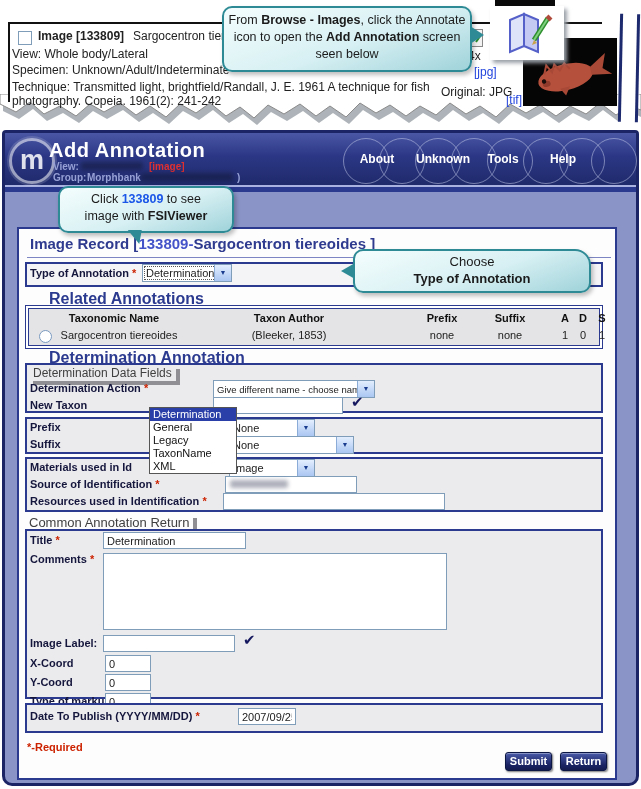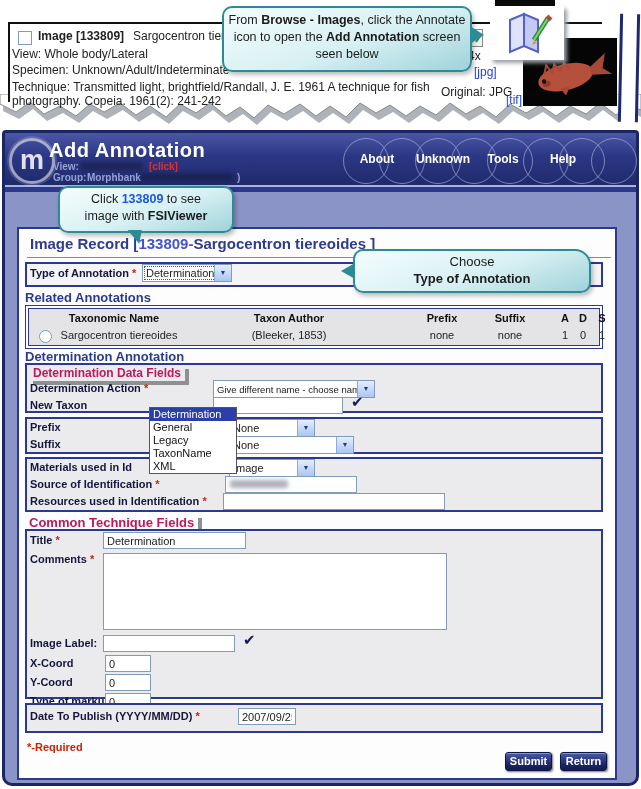--- a/index.html
+++ b/index.html
@@ -42,22 +42,22 @@
   .nav{position:absolute;left:338px;top:4px;width:292px;height:46px;}
   .nav .circ{position:absolute;top:1px;width:44px;height:44px;border:1px solid rgba(205,212,240,.5);border-radius:50%;}
   .nav .navlbl{position:absolute;top:15px;transform:translateX(-50%);font-size:12px;font-weight:bold;color:#fff;cursor:pointer;}
   
   .panel{position:absolute;left:12px;top:94px;width:600px;height:553px;background:#fdfdfd;
          border:2px solid #2b3a8f;box-sizing:border-box;}
   .pg-head{position:absolute;left:11px;top:6px;font-size:15px;font-weight:bold;color:#2f3b8f;white-space:nowrap;}
   .pg-head .idlink{color:#4553c9;}
   .hrline{position:absolute;left:8px;top:28px;width:584px;border-top:1px solid #7d86c2;}
   .fbox{position:absolute;left:6px;width:578px;background:#ebebee;border:2px solid #2b3a8f;box-sizing:border-box;}
-  .sechead{position:absolute;font-size:13px;font-weight:bold;color:#2b3a8f;white-space:nowrap;}
-  .shadowhead{position:absolute;font-size:12px;font-weight:bold;color:#be185d;white-space:nowrap;
+  .sechead{position:absolute;font-size:16px;font-weight:bold;color:#2b3a8f;white-space:nowrap;margin-left:24px;}
+  .shadowhead{position:absolute;font-size:12px;font-weight:normal;color:#404040;white-space:nowrap;
               padding:1px 4px;box-shadow:4px 4px 0 #8f8f94;}
   .lbl{position:absolute;font-size:11px;font-weight:bold;color:#15163c;white-space:nowrap;}
   .req{color:#cc2200;}
   .xpin{position:absolute;height:17px;border:1px solid #7f9db9;background:#fff;font-size:11px;
         padding:1px 3px;box-sizing:border-box;font-family:inherit;color:#222;}
   .xpsel{position:absolute;height:18px;background:#fff;border:1px solid #7f9db9;font-size:10px;
          box-sizing:border-box;color:#222;}
   .xpsel .val{position:absolute;left:3px;top:2px;right:17px;overflow:hidden;white-space:nowrap;}
   .xpsel .arrow{position:absolute;right:0;top:0;bottom:0;width:16px;
          background:linear-gradient(#e3eefe,#aac6f2);border-left:1px solid #8cacd8;
@@ -142,21 +142,21 @@
       <path d="M57 10 L61 14" stroke="#b04a3a" stroke-width="4"></path>
     </svg>
   </div>
 
   <div class="window">
     <div class="hdr">
       <div class="logo">m</div>
       <div class="hdr-title">Add Annotation</div>
       <span class="hdr-small" style="left:48px;top:28px;">View:</span>
       <span class="smudge" style="left:76px;top:29px;width:62px;height:8px;"></span>
-      <span class="hdr-small logout" style="left:144px;top:28px;">[click]</span>
+      <span class="hdr-small logout" style="left:144px;top:28px;">[image]</span>
       <span class="hdr-small" style="left:48px;top:39px;">Group:</span>
       <span class="hdr-small" style="left:82px;top:39px;">Morphbank</span>
       <span class="smudge" style="left:136px;top:40px;width:92px;height:8px;"></span>
       <span class="hdr-small" style="left:232px;top:39px;">)</span>
       <div class="nav">
         <div class="circ" style="left:0;"></div>
           <div class="circ" style="left:36px;"></div>
         <div class="circ" style="left:72px;"></div>
           <div class="circ" style="left:108px;"></div>
         <div class="circ" style="left:144px;"></div>
@@ -240,21 +240,21 @@
         <span class="arrow">▼</span>
       </div>
       <span class="lbl" style="left:11px;top:249px;">
         <span>Source of Identification</span> <span class="req">*</span></span>
       <input class="xpin" style="left: 206px; top: 247px; width: 132px;">
       <span class="smudge" style="left:211px;top:251px;width:58px;height:8px;opacity:.35;"></span>
       <span class="lbl" style="left:11px;top:266px;">
         <span>Resources used in Identification</span> <span class="req">*</span></span>
       <input class="xpin" style="left: 204px; top: 264px; width: 222px;">
 
-      <div class="shadowhead" style="left:6px;top:285px;background:#fdfdfd;font-size:13px;">Common Technique Fields</div>
+      <div class="shadowhead" style="left:6px;top:285px;background:#fdfdfd;font-size:13px;">Common Annotation Return</div>
       <div class="fbox" style="top:300px;height:170px;"></div>
       <span class="lbl" style="left:11px;top:305px;">
         <span>Title</span> <span class="req">*</span></span>
       <input class="xpin" style="left: 84px; top: 303px; width: 143px;" value="Determination">
       <span class="lbl" style="left:11px;top:324px;">
         <span>Comments</span> <span class="req">*</span></span>
       <textarea class="xpin" style="left: 84px; top: 324px; width: 344px; height: 77px; resize: none;"></textarea>
       <span class="lbl" style="left:11px;top:408px;">Image Label:</span>
       <input class="xpin" style="left: 84px; top: 406px; width: 132px;">
       <span class="check" style="left:224px;top:402px;">✔</span>

